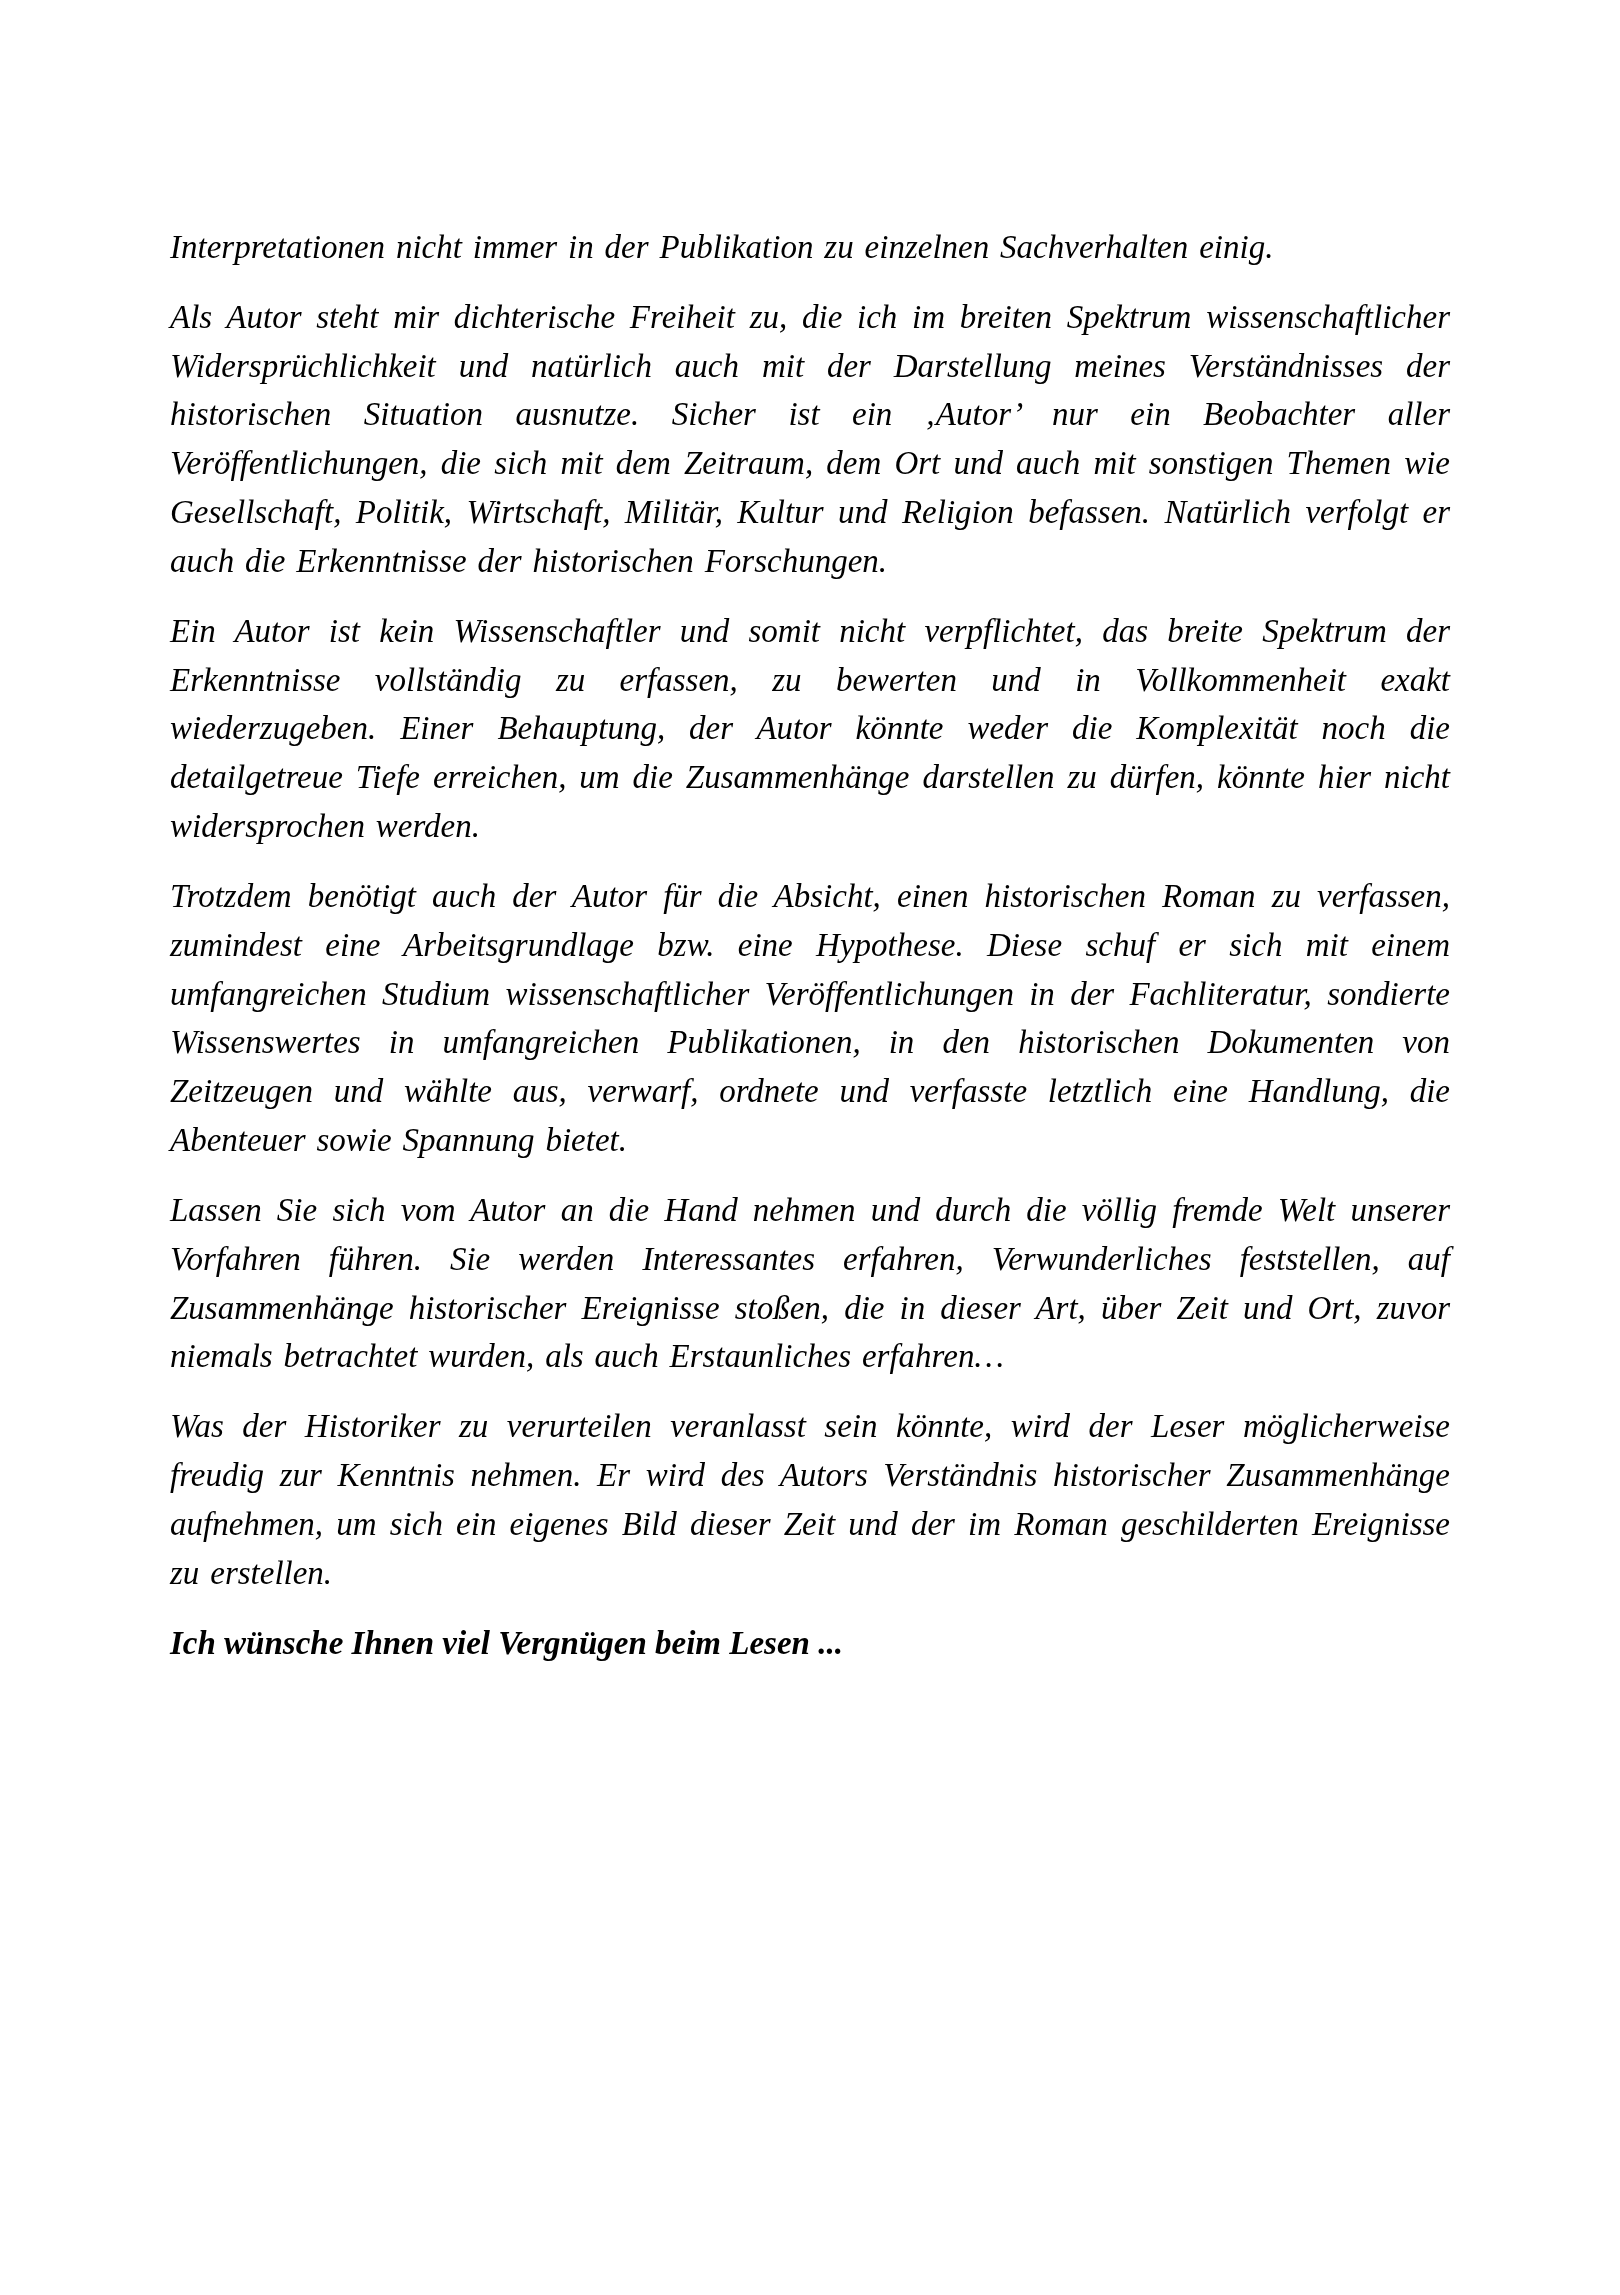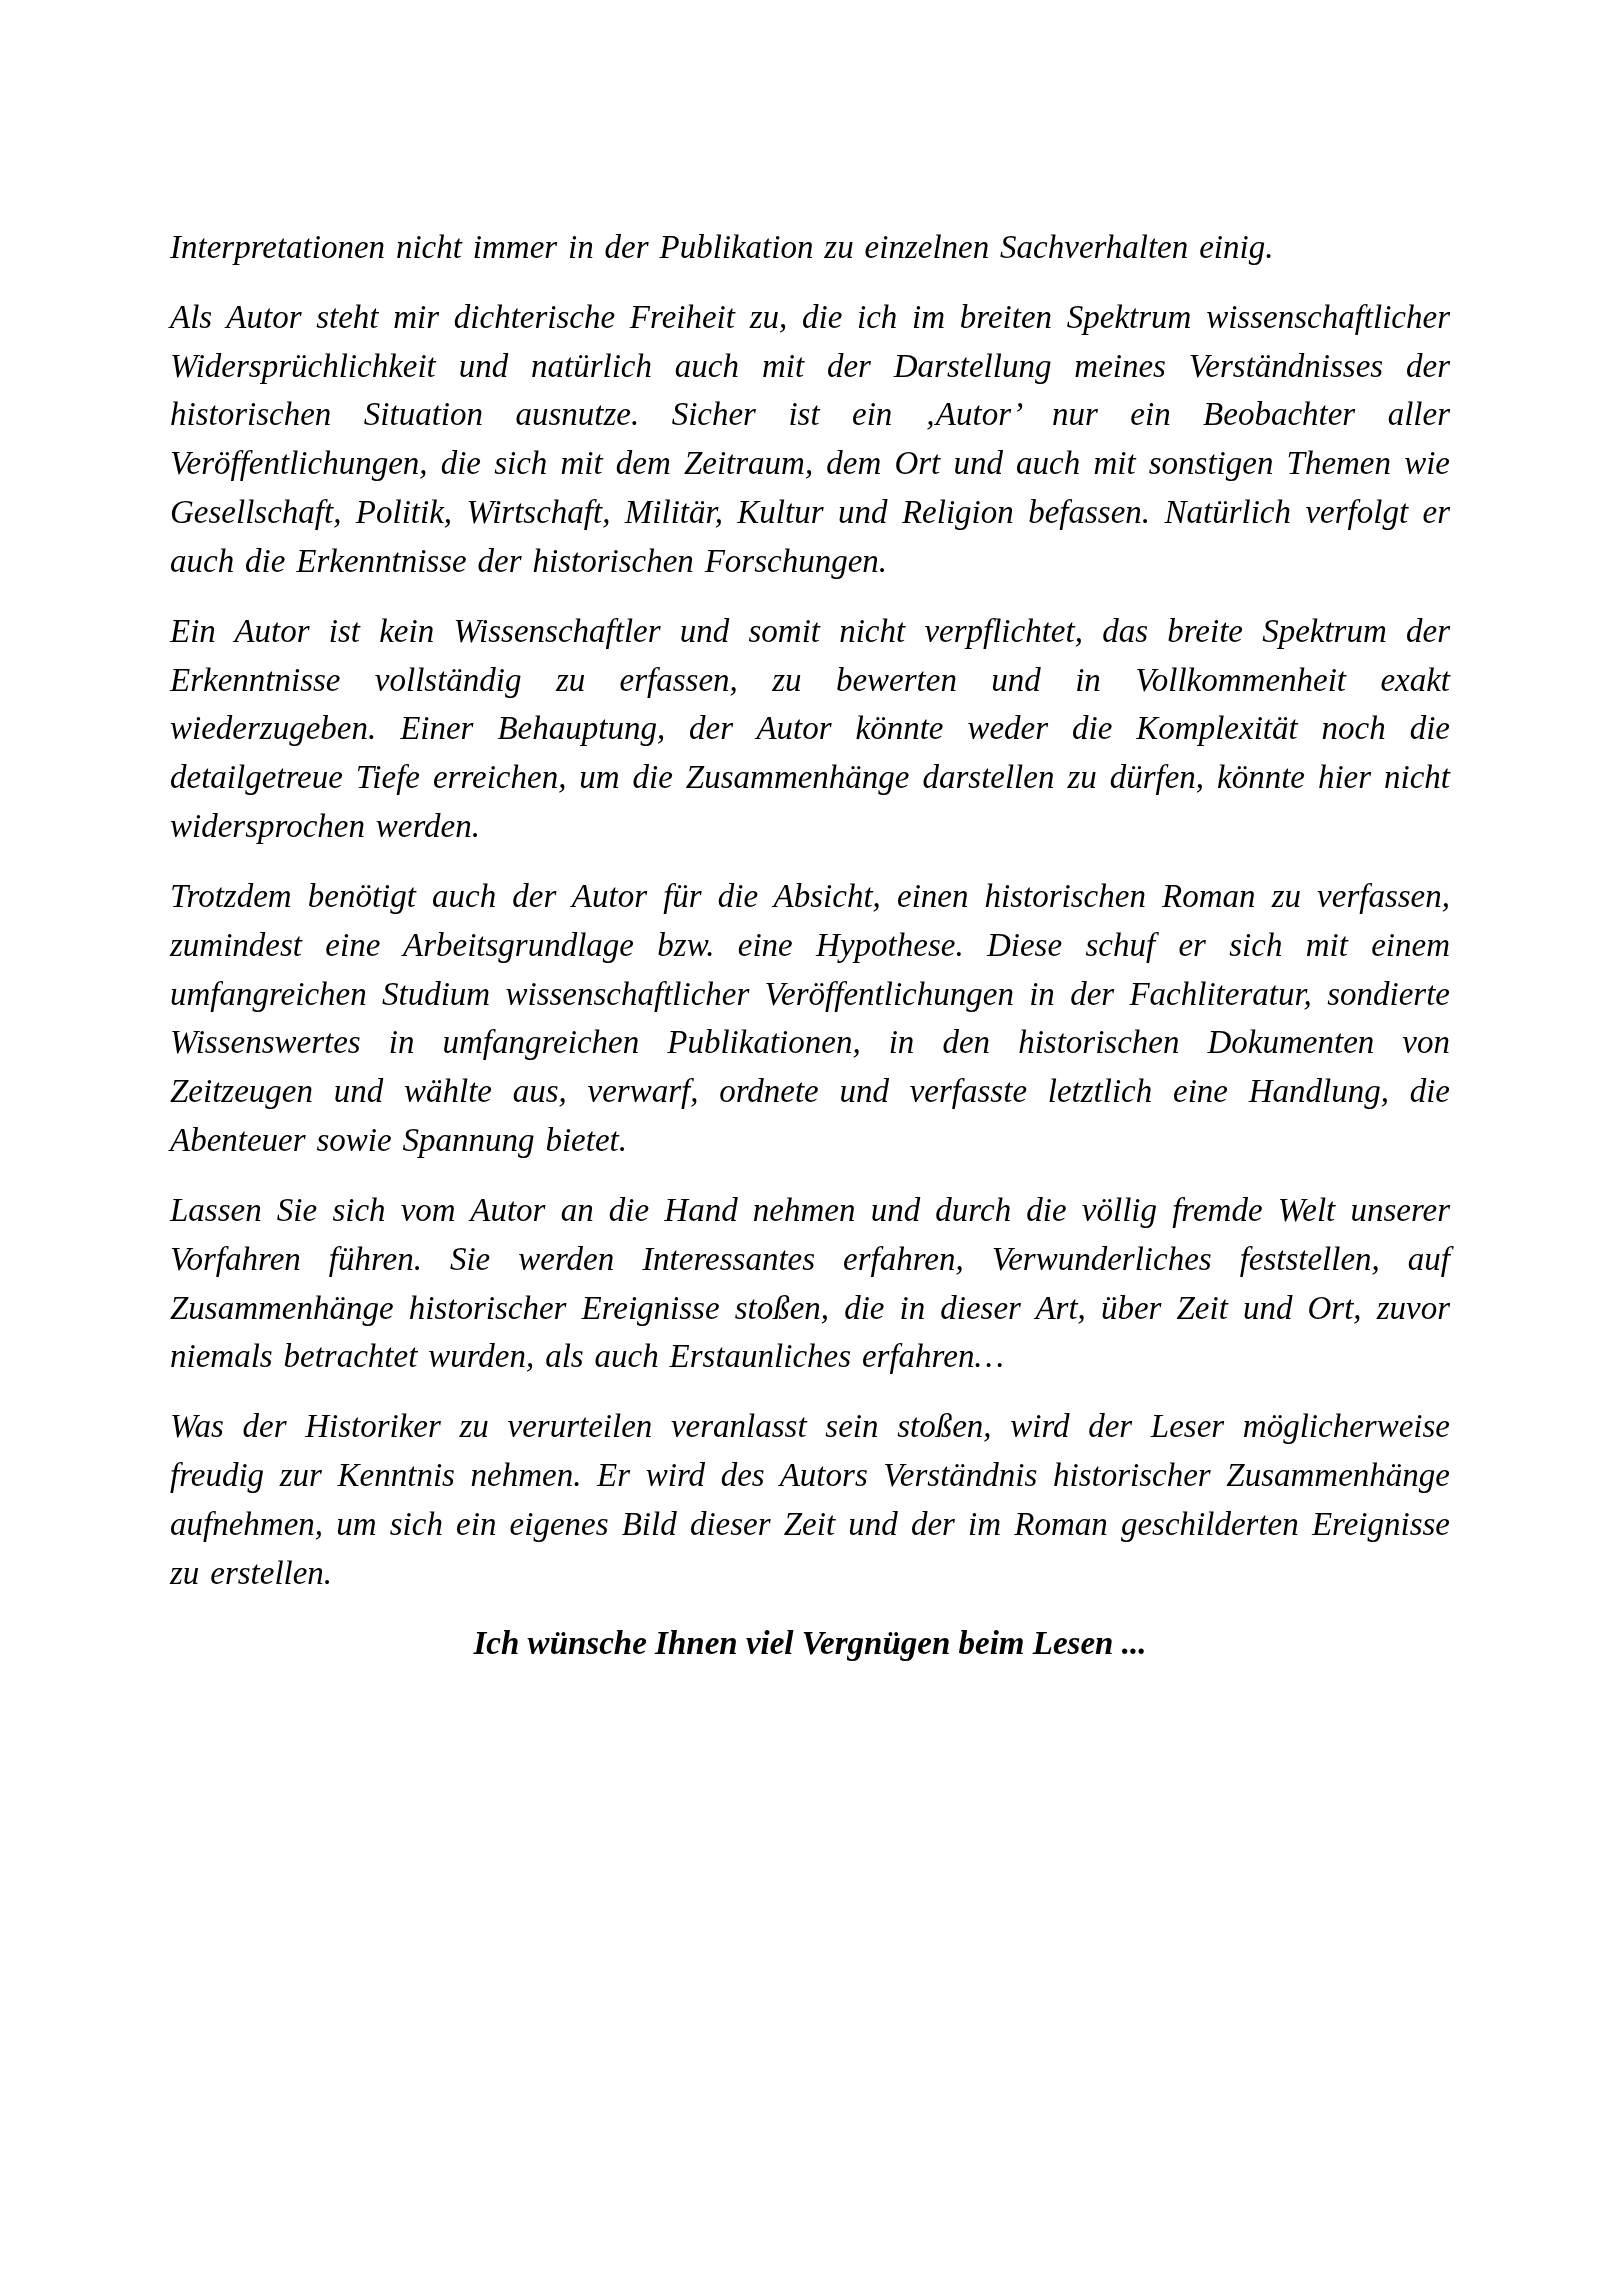--- a/index.html
+++ b/index.html
@@ -26,30 +26,30 @@
     margin-top: 17px;
   }
   .page p {
     margin: 0 0 21px 0;
     text-align: justify;
     text-justify: inter-word;
     word-spacing: 0.08em;
   }
   .page p.closing {
     font-weight: bold;
-    text-align: center;
+    text-align: left;
     word-spacing: normal;
     margin-top: 4.6px;
   }
 </style>
 </head>
 <body>
 
 <div class="page">
   <p>Interpretationen nicht immer in der Publikation zu einzelnen Sachverhalten einig.</p>
   <p>Als Autor steht mir dichterische Freiheit zu, die ich im breiten Spektrum wissenschaftlicher Widersprüchlichkeit und natürlich auch mit der Darstellung meines Verständnisses der historischen Situation ausnutze. Sicher ist ein ‚Autor’ nur ein Beobachter aller Veröffentlichungen, die sich mit dem Zeitraum, dem Ort und auch mit sonstigen Themen wie Gesellschaft, Politik, Wirtschaft, Militär, Kultur und Religion befassen. Natürlich verfolgt er auch die Erkenntnisse der historischen Forschungen.</p>
   <p>Ein Autor ist kein Wissenschaftler und somit nicht verpflichtet, das breite Spektrum der Erkenntnisse vollständig zu erfassen, zu bewerten und in Vollkommenheit exakt wiederzugeben. Einer Behauptung, der Autor könnte weder die Komplexität noch die detailgetreue Tiefe erreichen, um die Zusammenhänge darstellen zu dürfen, könnte hier nicht widersprochen werden.</p>
   <p>Trotzdem benötigt auch der Autor für die Absicht, einen historischen Roman zu verfassen, zumindest eine Arbeitsgrundlage bzw. eine Hypothese. Diese schuf er sich mit einem umfangreichen Studium wissenschaftlicher Veröffentlichungen in der Fachliteratur, sondierte Wissenswertes in umfangreichen Publikationen, in den historischen Dokumenten von Zeitzeugen und wählte aus, verwarf, ordnete und verfasste letztlich eine Handlung, die Abenteuer sowie Spannung bietet.</p>
   <p>Lassen Sie sich vom Autor an die Hand nehmen und durch die völlig fremde Welt unserer Vorfahren führen. Sie werden Interessantes erfahren, Verwunderliches feststellen, auf Zusammenhänge historischer Ereignisse stoßen, die in dieser Art, über Zeit und Ort, zuvor niemals betrachtet wurden, als auch Erstaunliches erfahren…</p>
-  <p>Was der Historiker zu verurteilen veranlasst sein stoßen, wird der Leser möglicherweise freudig zur Kenntnis nehmen. Er wird des Autors Verständnis historischer Zusammenhänge aufnehmen, um sich ein eigenes Bild dieser Zeit und der im Roman geschilderten Ereignisse zu erstellen.</p>
+  <p>Was der Historiker zu verurteilen veranlasst sein könnte, wird der Leser möglicherweise freudig zur Kenntnis nehmen. Er wird des Autors Verständnis historischer Zusammenhänge aufnehmen, um sich ein eigenes Bild dieser Zeit und der im Roman geschilderten Ereignisse zu erstellen.</p>
   <p class="closing">Ich wünsche Ihnen viel Vergnügen beim Lesen ...</p>
 </div>
 
 
 </body></html>

